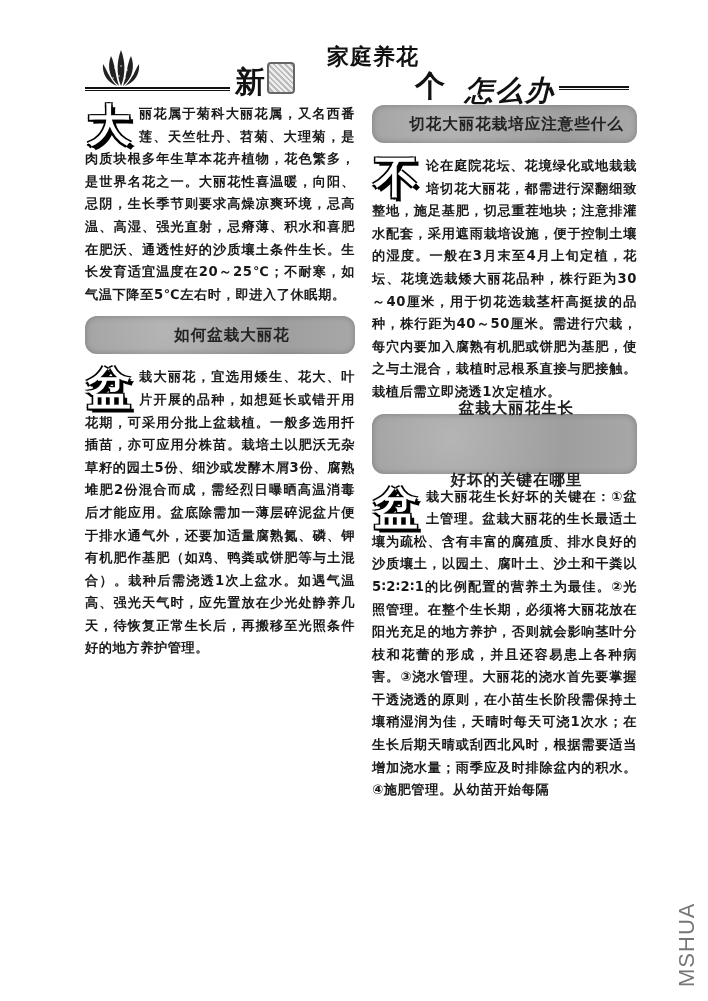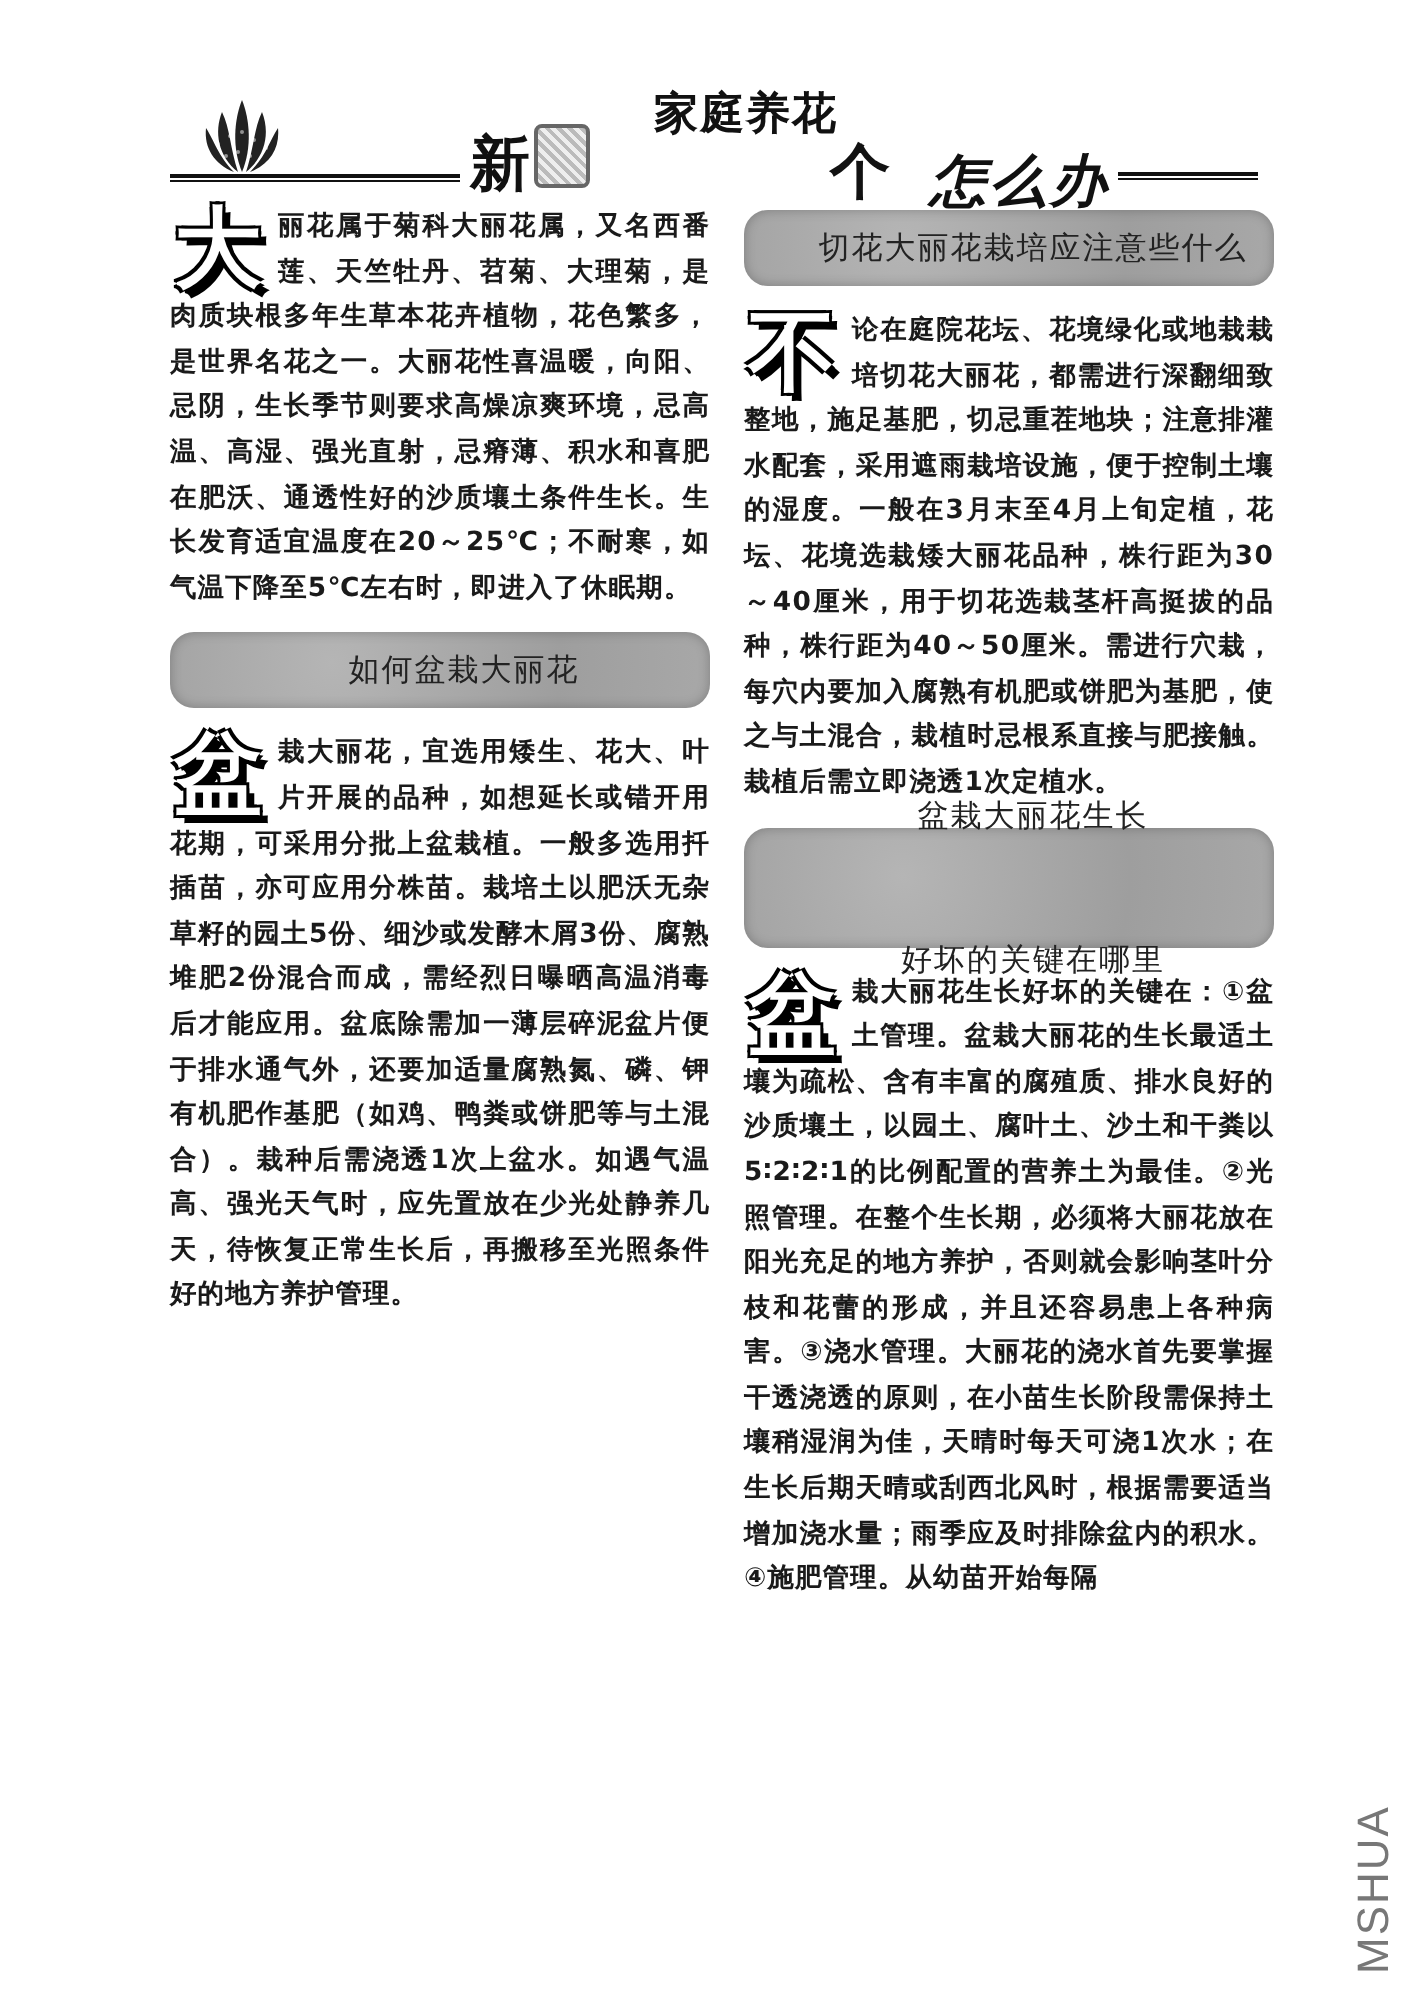--- a/index.html
+++ b/index.html
@@ -20,21 +20,21 @@
     .col { position: absolute; top: 103px; }
     .col-left { left: 85px; width: 270px; }
     .col-right { left: 372px; width: 265px; }
 
     .para { font-size: 13.2px; line-height: 22.6px; text-align: justify; letter-spacing: 0.6px; font-weight: bold; color: #1a1a1a; }
 
     .sec-title {
       margin: 10px 0 12px 0; height: 38px; border-radius: 12px;
       background: radial-gradient(circle at 30% 40%, #b5b5b5, #9e9e9e 60%, #a8a8a8);
       display: flex; align-items: center; justify-content: center; flex-direction: column;
-      font-size: 15.5px; font-weight: normal; color: #222; letter-spacing: 1px;
+      font-size: 15.5px; font-weight: bold; color: #222; letter-spacing: 1px;
       box-shadow: inset 0 0 6px rgba(0,0,0,0.25);
       padding-left: 24px;
     }
     .sec-title.tall { height: 60px; line-height: 24px; gap: 48px; }
 
     .dropcap-wrap { position: relative; }
     .dropcap {
       float: left; width: 48px; height: 44px; margin: 0 6px 0 0;
       font-size: 44px; line-height: 44px; font-weight: bold; color: #fff;
       text-shadow: -1.5px -1.5px 0 #000, 1.5px -1.5px 0 #000, -1.5px 1.5px 0 #000, 1.5px 1.5px 0 #000, 4px 4px 0 #000;

